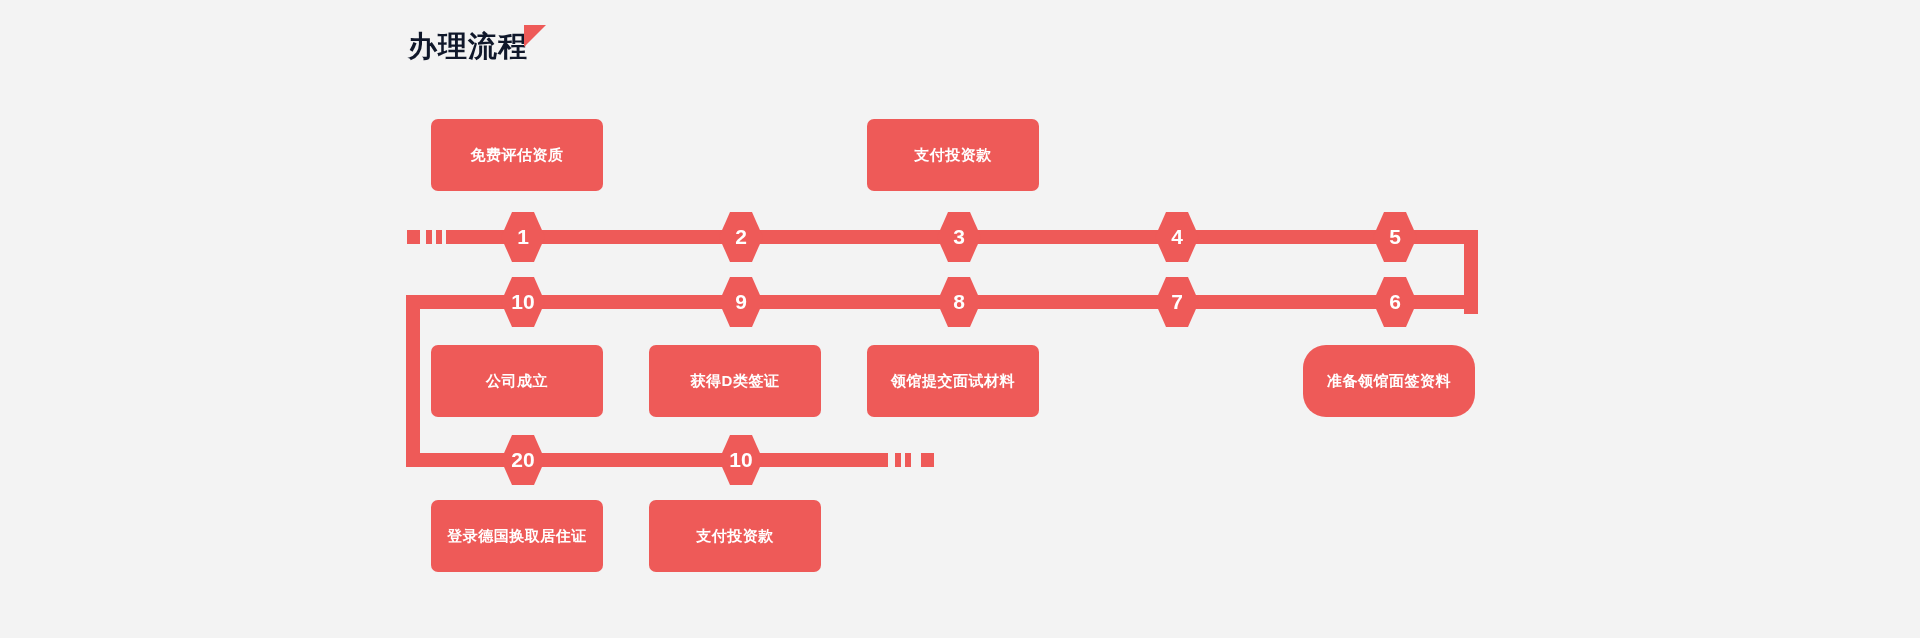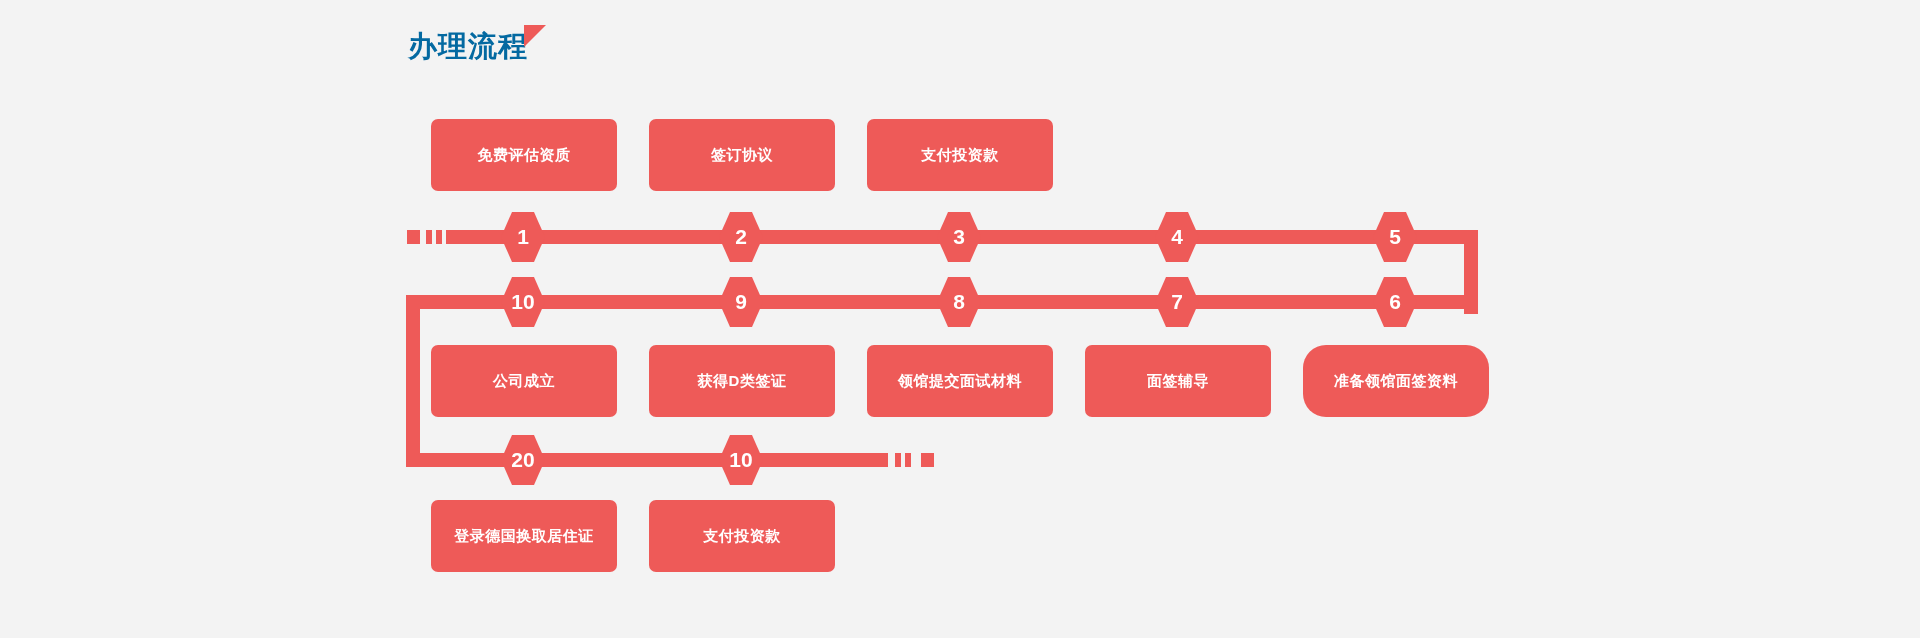--- a/index.html
+++ b/index.html
@@ -21,38 +21,38 @@
   .title-wrap {
     position: absolute;
     left: 408px;
     top: 32px;
     display: flex;
     align-items: flex-start;
   }
   .title-text {
     font-size: 29px;
     font-weight: bold;
-    color: #0369a1;
+    color: #0f172a;
     letter-spacing: 1px;
     line-height: 1;
     white-space: nowrap;
   }
   .title-tri {
     width: 0;
     height: 0;
     border-top: 22px solid #ee5a58;
     border-right: 22px solid transparent;
     margin-left: -4px;
     margin-top: -7px;
   }
 
   
   .box {
     position: absolute;
-    width: 186px;
+    width: 172px;
     height: 72px;
     background: #ee5a58;
     border-radius: 7px;
     display: flex;
     align-items: center;
     justify-content: center;
     color: #ffffff;
     font-size: 15px;
     font-weight: bold;
     letter-spacing: 0.5px;
@@ -93,21 +93,20 @@
 <body>
 
 <div id="stage">
 
   <div class="title-wrap">
     <div class="title-text">办理流程</div>
     <div class="title-tri"></div>
   </div>
 
   <div class="box" style="left:431px;  top:119px;">免费评估资质</div>
-  <div class="box" style="left:649px;  top:119px;">签订协议</div>
   <div class="box" style="left:867px;  top:119px;">支付投资款</div>
 
   <div class="cap cap-sq" style="left:407px; top:230px;"></div>
   <div class="cap cap-bar" style="left:426px; top:230px;"></div>
   <div class="cap cap-bar" style="left:436px; top:230px;"></div>
   <div class="rail rail-h" style="left:446px; top:230px; width:1032px;"></div>
 
   <div class="rail rail-v" style="left:1464px; top:230px; height:84px;"></div>
 
   <div class="rail rail-h" style="left:420px; top:295px; width:1058px;"></div>
@@ -147,21 +146,20 @@
   <div class="hex" style="left:1155px; top:277px;">
       <span>7</span>
     </div>
   <div class="hex" style="left:1373px; top:277px;">
       <span>6</span>
     </div>
 
   <div class="box" style="left:431px;  top:345px;text-align:center;">公司成立</div>
   <div class="box" style="left:649px;  top:345px;text-align:center;">获得D类签证</div>
   <div class="box" style="left:867px;  top:345px;">领馆提交面试材料</div>
-  <div class="box" style="left:1085px; top:345px;">面签辅导</div>
   <div class="box" style="left:1303px; top:345px;border-radius:23px;">准备领馆面签资料</div>
 
   <div class="hex" style="left:501px; top:435px;">
       <span>20</span>
     </div>
   <div class="hex" style="left:719px; top:435px;">
       <span>10</span>
     </div>
 
   <div class="box" style="left:431px; top:500px;">登录德国换取居住证</div>

